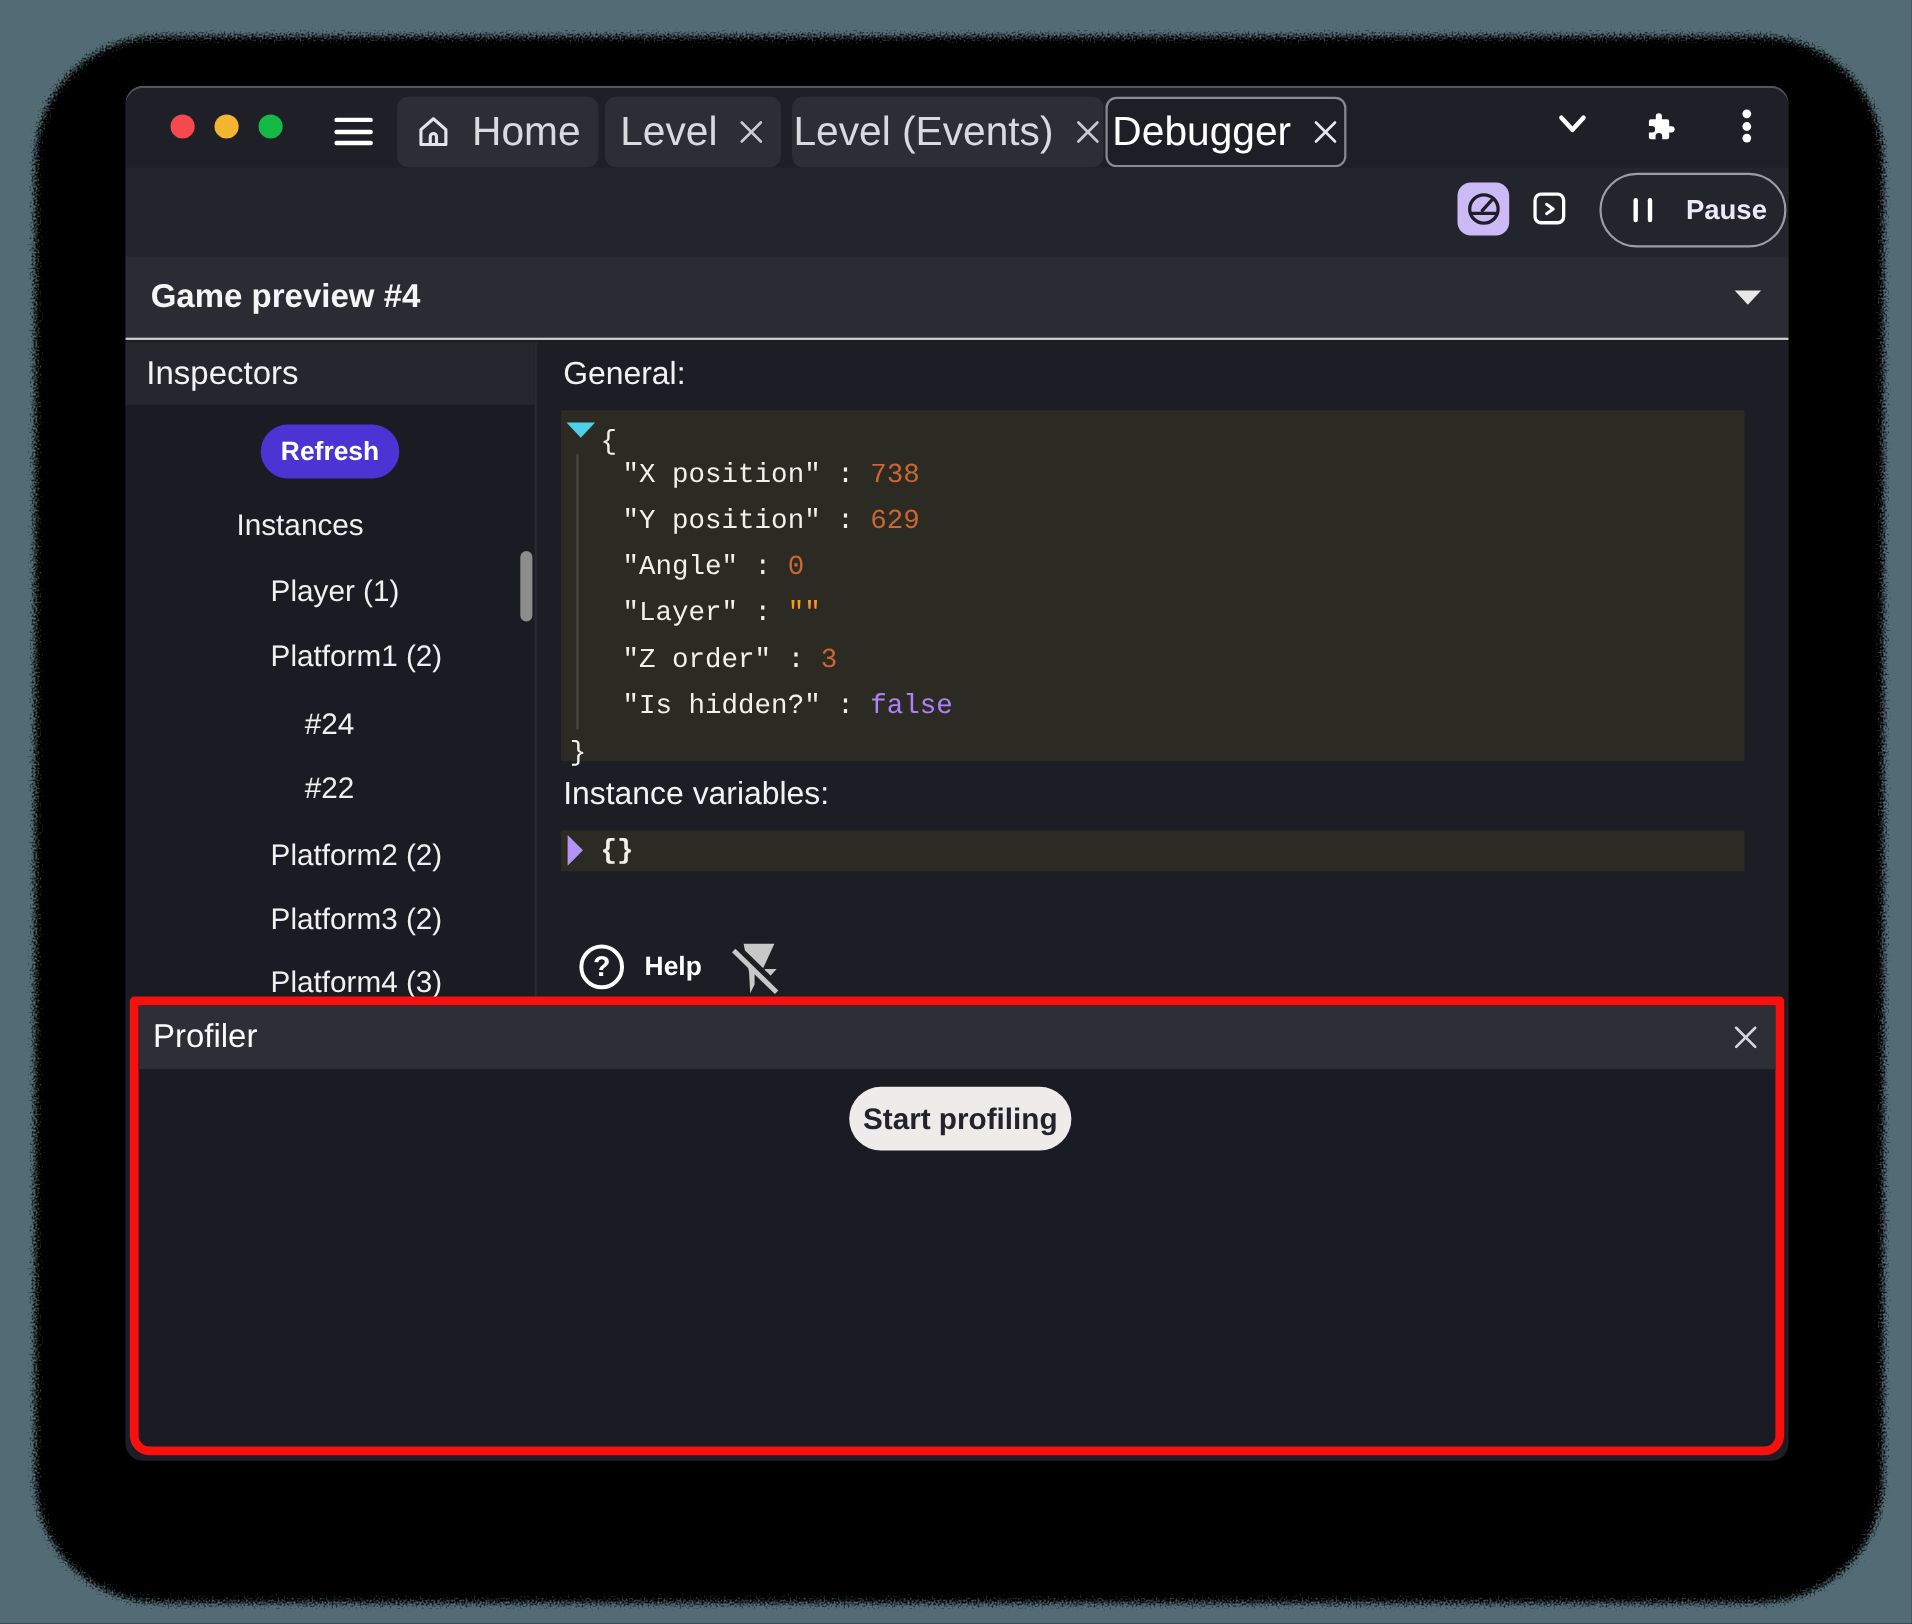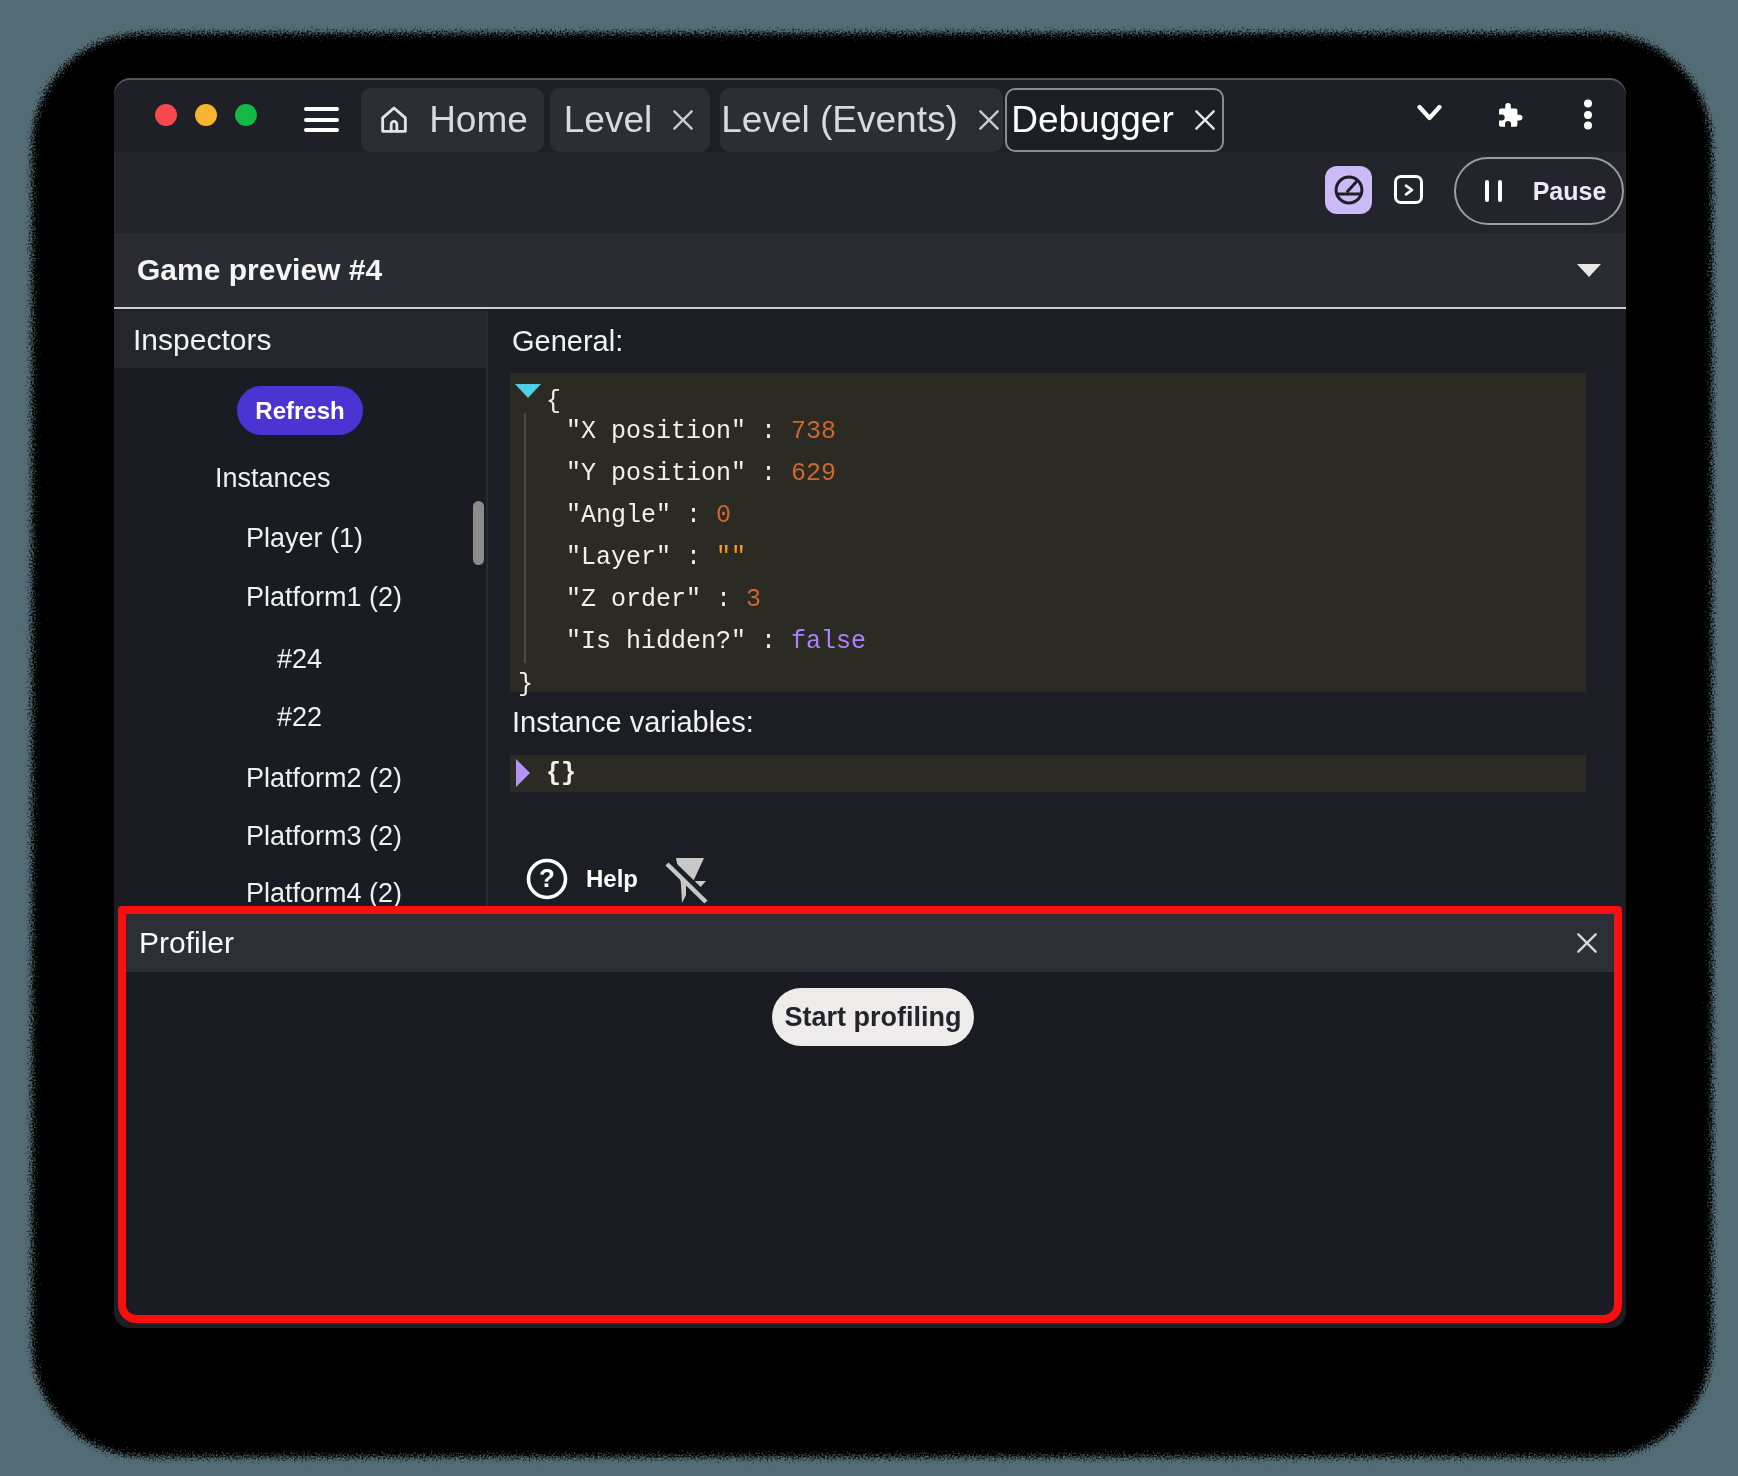--- a/index.html
+++ b/index.html
@@ -180,21 +180,21 @@
     <div class="sidebar">
       <div class="sidehead">Inspectors</div>
       <div class="refresh">Refresh</div>
       <div class="treeitem" style="left:101px; top:167px;">Instances</div>
       <div class="treeitem" style="left:132px; top:227px;">Player (1)</div>
       <div class="treeitem" style="left:132px; top:286px;">Platform1 (2)</div>
       <div class="treeitem" style="left:163px; top:348px;">#24</div>
       <div class="treeitem" style="left:163px; top:406px;">#22</div>
       <div class="treeitem" style="left:132px; top:467px;">Platform2 (2)</div>
       <div class="treeitem" style="left:132px; top:525px;">Platform3 (2)</div>
-      <div class="treeitem" style="left:132px; top:582px;">Platform4 (2)</div>
+      <div class="treeitem" style="left:132px; top:582px;">Platform4 (3)</div>
       <div class="sscroll"></div>
     </div>
     <div class="content">
       <div class="label" style="top:30px;">General:</div>
       <div class="jsonbox">
         <div class="jtri"></div>
         <div class="jline"></div>
         <div class="jrow" style="top:8px;  left:36px;">{</div>
         <div class="jrow" style="top:38px; left:56px;">"X position" : <span class="jnum">738</span></div>
         <div class="jrow" style="top:80px; left:56px;">"Y position" : <span class="jnum">629</span></div>

